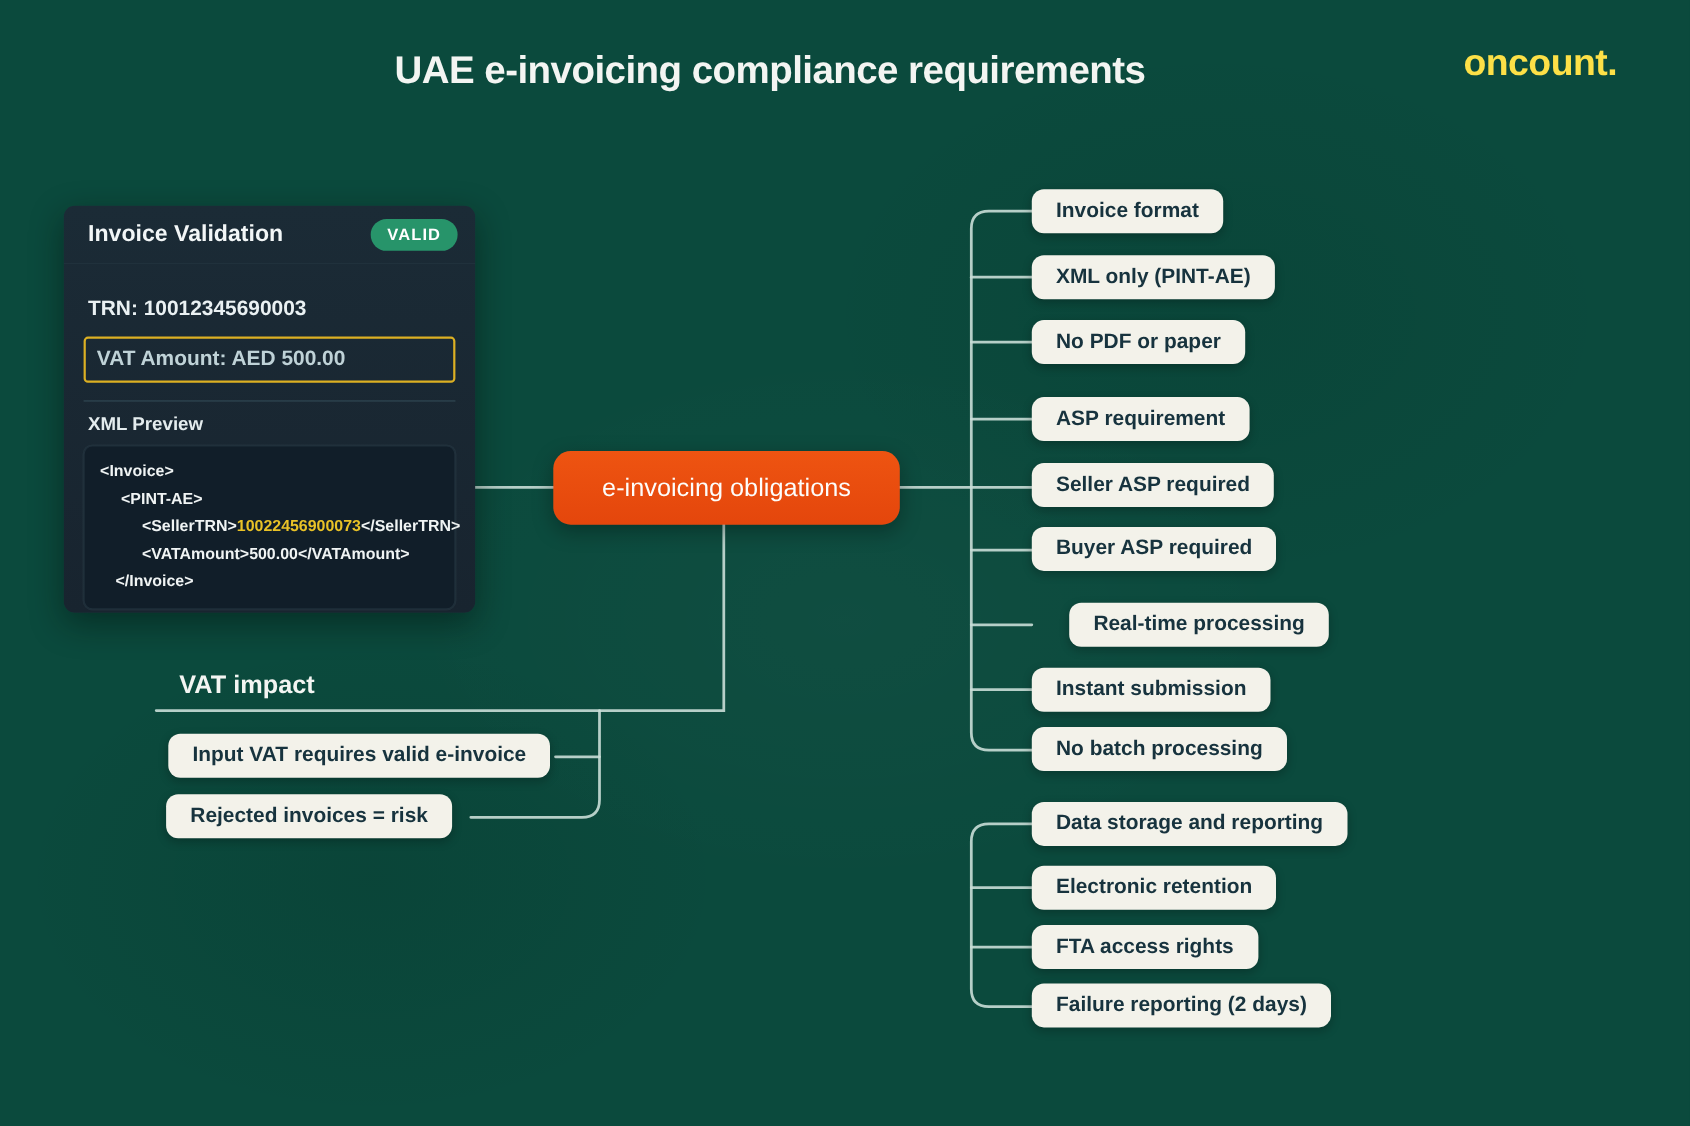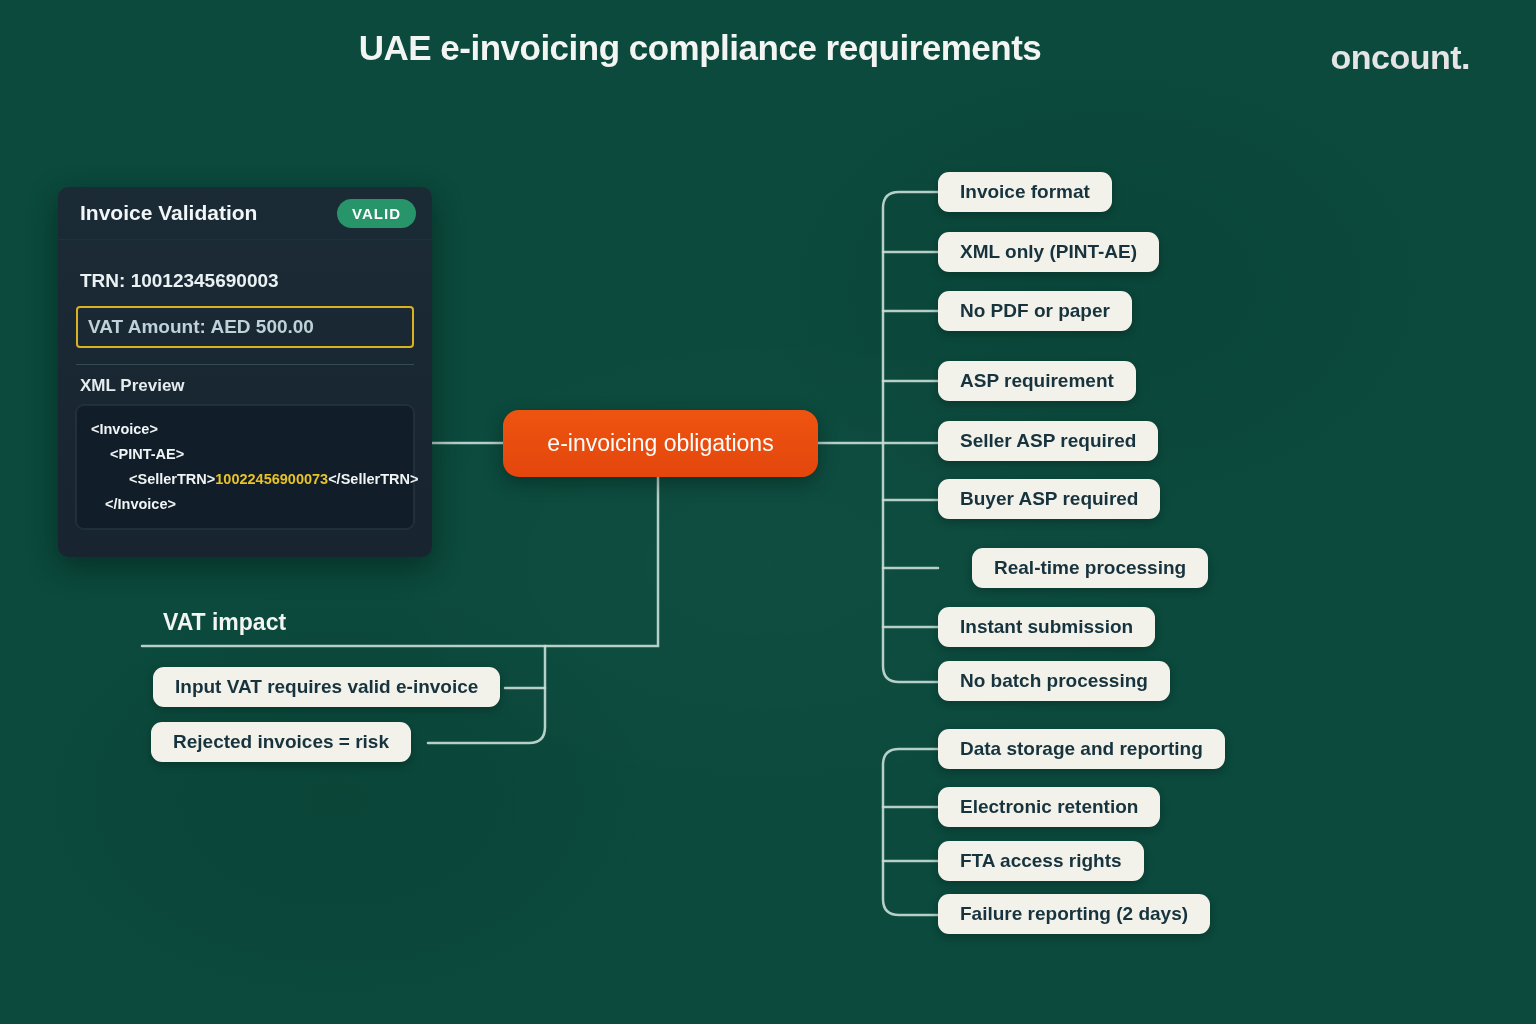--- a/index.html
+++ b/index.html
@@ -21,29 +21,29 @@
   svg.connectors path {
     fill: none;
     stroke: #c9ded7;
     stroke-opacity: .9;
     stroke-width: 2.5;
     stroke-linecap: round;
   }
 
   
   .page-title {
-    position: absolute; left: 0; top: 28px; width: 1400px;
+    position: absolute; left: 0; top: 44px; width: 1400px;
     text-align: center;
     font-size: 35px; font-weight: bold; letter-spacing: -.5px;
     color: #f3f5f2;
   }
   .brand {
     position: absolute; right: 66px; top: 38px;
     font-size: 34px; font-weight: bold; letter-spacing: -.5px;
-    color: #e5e5e5;
+    color: #fde047;
   }
 
   
   .card {
     position: absolute; left: 58px; top: 187px; width: 374px; height: 370px;
     background: linear-gradient(180deg, #1b2b36 0%, #18242f 100%);
     border-radius: 10px;
     box-shadow: 0 10px 30px rgba(0, 15, 12, .45);
   }
   .card-header {
@@ -152,20 +152,21 @@
       <div class="trn-line">TRN: 10012345690003</div>
       <div class="vat-box">
         <span>VAT Amount: AED 500.00</span>
       </div>
       <div class="body-divider"></div>
       <div class="xml-label">XML Preview</div>
       <div class="code-box">
         <div class="code-line">&lt;Invoice&gt;</div>
         <div class="code-line ind1">&lt;PINT-AE&gt;</div>
         <div class="code-line ind2"><span>&lt;SellerTRN&gt;</span><span class="hl">10022456900073</span><span>&lt;/SellerTRN&gt;</span></div>
+        <div class="code-line ind2"><span>&lt;VATAmount&gt;</span><span>500.00</span><span>&lt;/VATAmount&gt;</span></div>
         <div class="code-line ind1b">&lt;/Invoice&gt;</div>
       </div>
     </div>
   </section>
 
   <div class="center-node">e-invoicing obligations</div>
 
   <div class="vat-heading">VAT impact</div>
   <div class="node" style="left:151px; top:722px;">Rejected invoices = risk</div>
   <div class="node" style="left:153px; top:667px;">Input VAT requires valid e-invoice</div>

